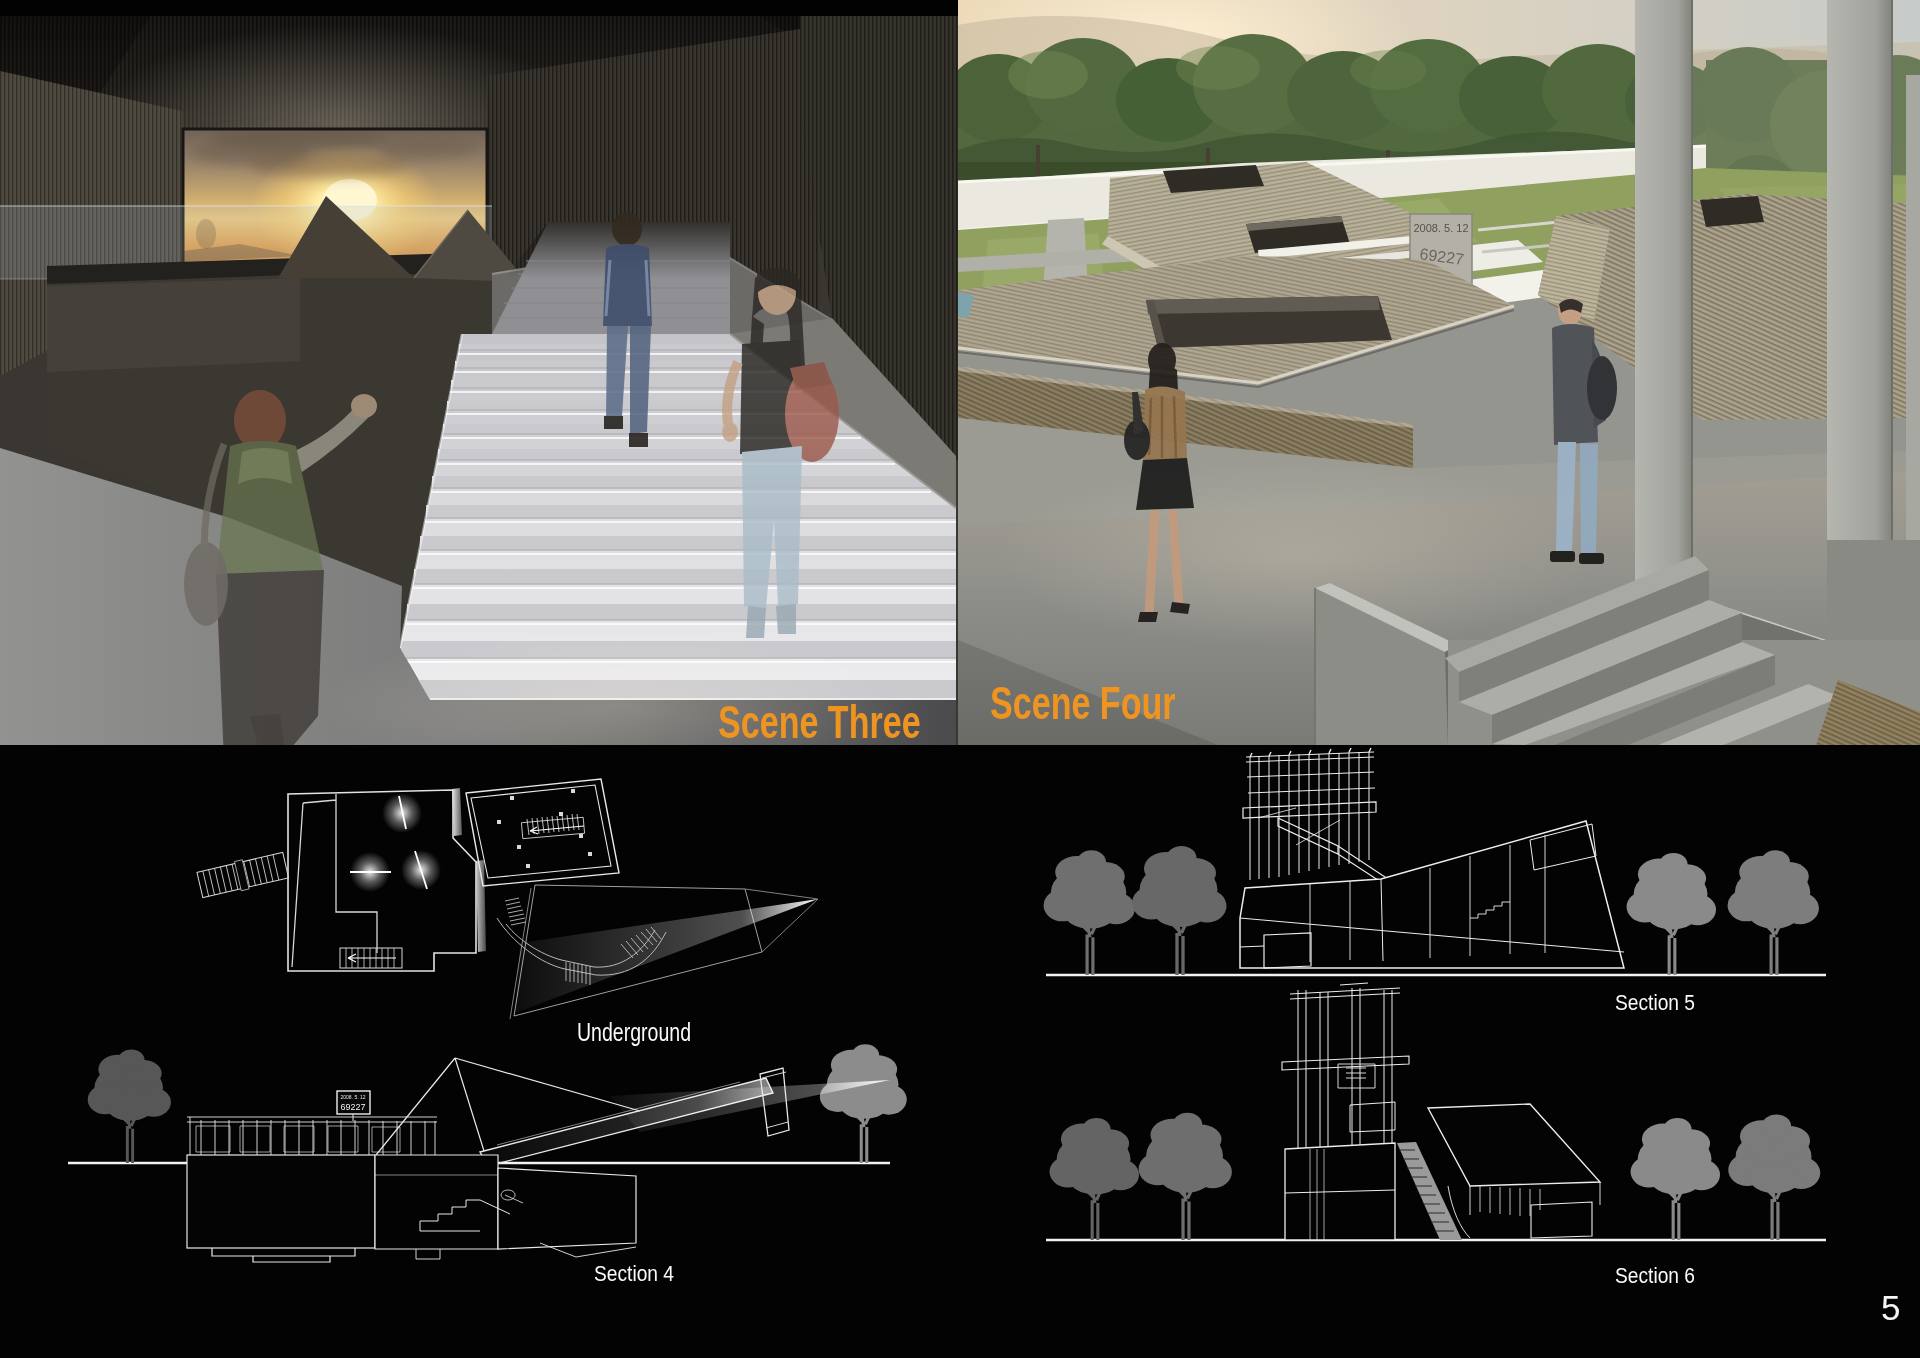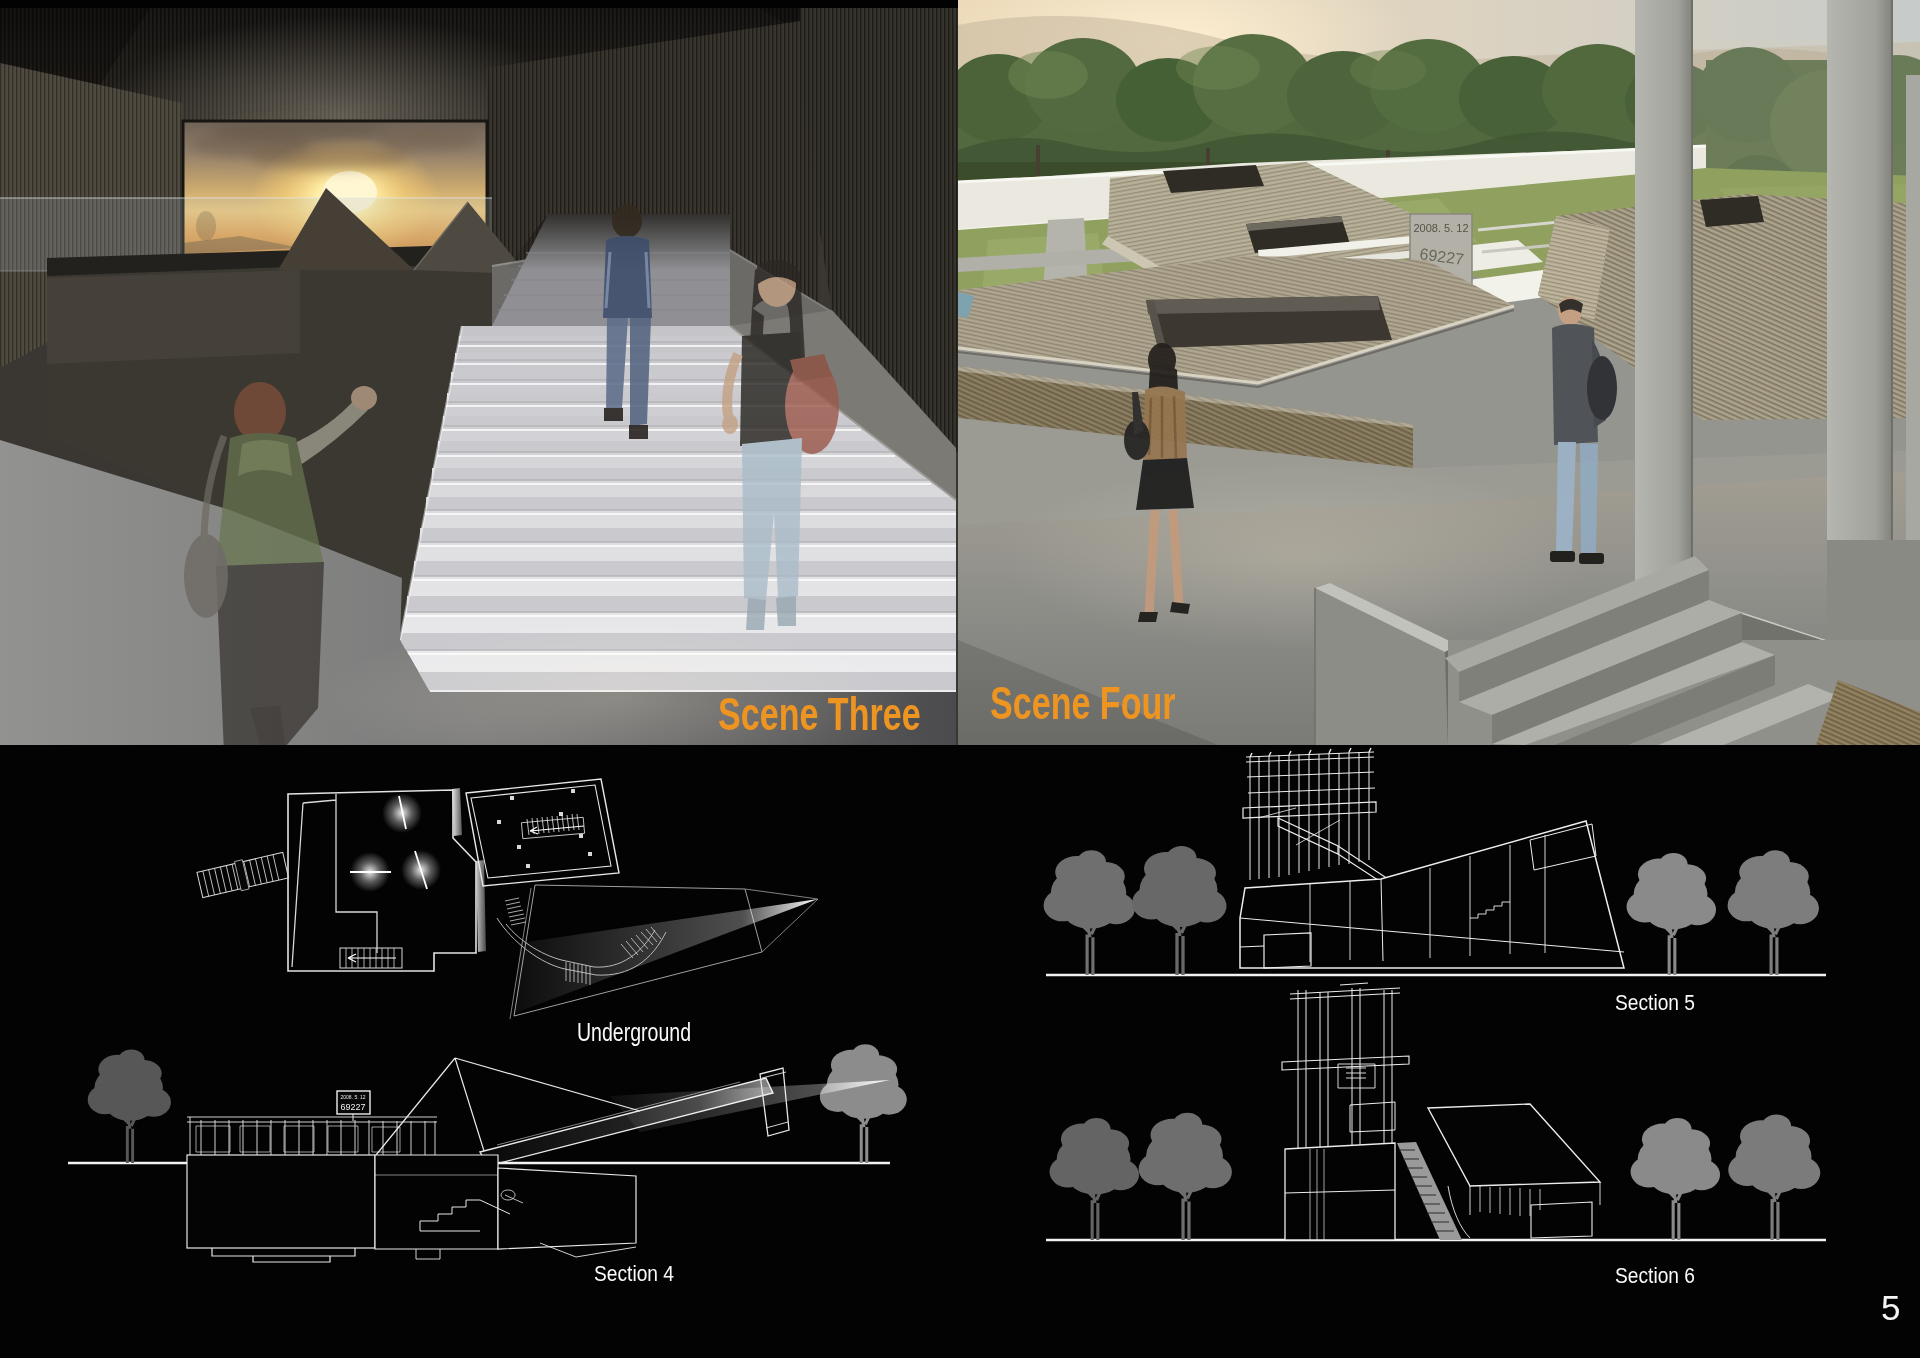--- a/index.html
+++ b/index.html
@@ -1,21 +1,21 @@
 <!DOCTYPE html>
 <html><head><meta charset="utf-8">
 <style>
 html,body{margin:0;padding:0;background:#000}
 #page{position:relative;width:1920px;height:1358px;background:#020202;overflow:hidden;font-family:"Liberation Sans",sans-serif}
 .abs{position:absolute}
 .lbl{position:absolute;color:#ee9421;font-weight:bold;font-size:47px;letter-spacing:0px;transform:scaleX(0.725);transform-origin:0 0;white-space:nowrap}
 </style></head><body>
 <div id="page">
 
-<div class="abs" style="left:0;top:8px;width:958px;height:745px">
+<div class="abs" style="left:0;top:16px;width:958px;height:745px">
 <svg width="958" height="745" viewBox="0 0 958 745">
 <defs>
 <filter id="blur6" x="-30%" y="-30%" width="160%" height="160%">
             <feGaussianBlur stdDeviation="6"></feGaussianBlur>
           </filter>
 <filter id="blur3" x="-30%" y="-30%" width="160%" height="160%">
             <feGaussianBlur stdDeviation="3"></feGaussianBlur>
           </filter>
 <linearGradient id="ceilG" x1="0" y1="0" x2="0" y2="1">
             <stop offset="0" stop-color="#151311"></stop>

